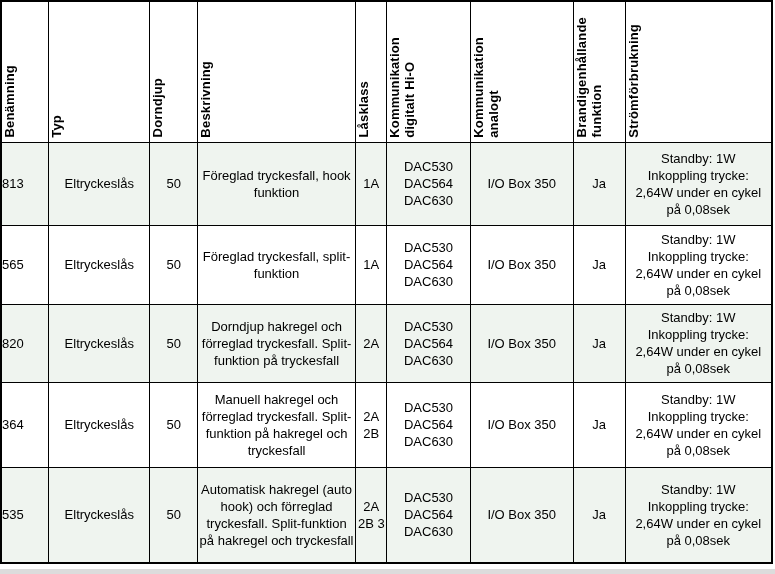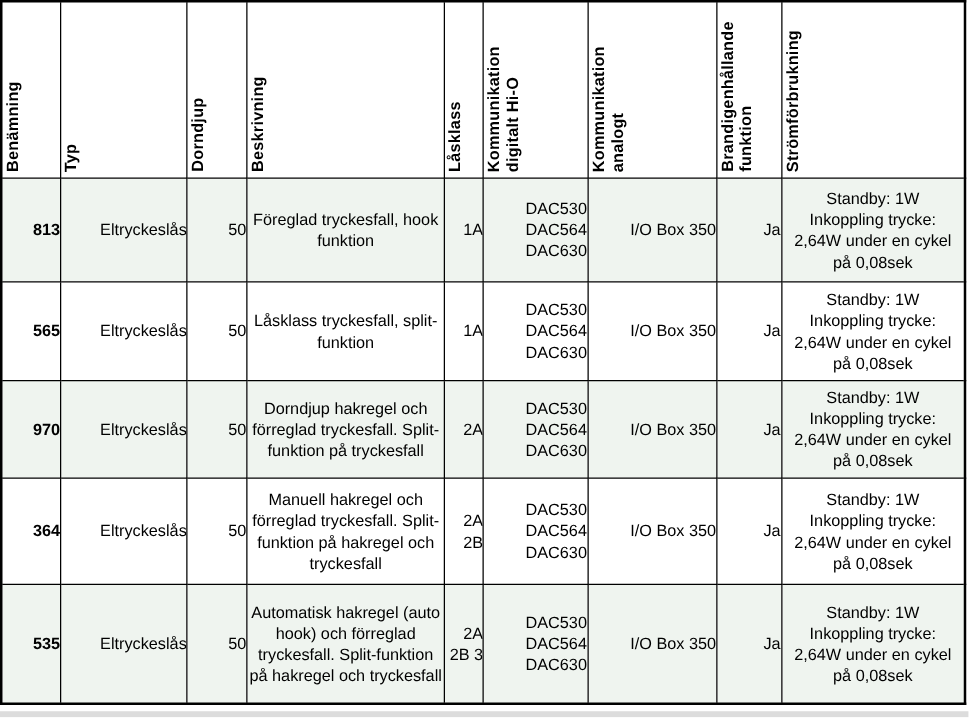--- a/index.html
+++ b/index.html
@@ -65,27 +65,27 @@
     writing-mode:vertical-rl;
     transform:rotate(180deg);
     white-space:pre-line;
     font-weight:bold;
     font-size:13px;
     line-height:15px;
     letter-spacing:0.2px;
   }
   
   td.cell-center{
-    text-align:right;
+    text-align:center;
     vertical-align:middle;
   }
   td.cell-num{
-    text-align:right;
+    text-align:left;
     vertical-align:middle;
-    font-weight:bold;
+    font-weight:normal;
     font-size:16px;
   }
   td.cell-left{
     text-align:center;
     vertical-align:middle;
     padding:2px 2px 2px 5px;
   }
   td.pre{white-space:pre-line;}
   .footer-strip{
     position:absolute;
@@ -144,35 +144,35 @@
       <td class="cell-left pre">Standby: 1W
 Inkoppling trycke:
 2,64W under en cykel
 på 0,08sek</td>
     </tr>
 
     <tr class="r-815 plain">
       <td class="cell-num">565</td>
       <td class="cell-center">Eltryckeslås</td>
       <td class="cell-center">50</td>
-      <td class="cell-left">Låsklass tryckesfall, split-funktion</td>
+      <td class="cell-left">Föreglad tryckesfall, split-funktion</td>
       <td class="cell-center pre">1A</td>
       <td class="cell-center pre">DAC530
 DAC564
 DAC630</td>
       <td class="cell-center">I/O Box 350</td>
       <td class="cell-center">Ja</td>
       <td class="cell-left pre">Standby: 1W
 Inkoppling trycke:
 2,64W under en cykel
 på 0,08sek</td>
     </tr>
 
     <tr class="r-820 alt">
-      <td class="cell-num">970</td>
+      <td class="cell-num">820</td>
       <td class="cell-center">Eltryckeslås</td>
       <td class="cell-center">50</td>
       <td class="cell-left">Dorndjup hakregel och förreglad tryckesfall. Split-funktion på tryckesfall</td>
       <td class="cell-center pre">2A</td>
       <td class="cell-center pre">DAC530
 DAC564
 DAC630</td>
       <td class="cell-center">I/O Box 350</td>
       <td class="cell-center">Ja</td>
       <td class="cell-left pre">Standby: 1W

